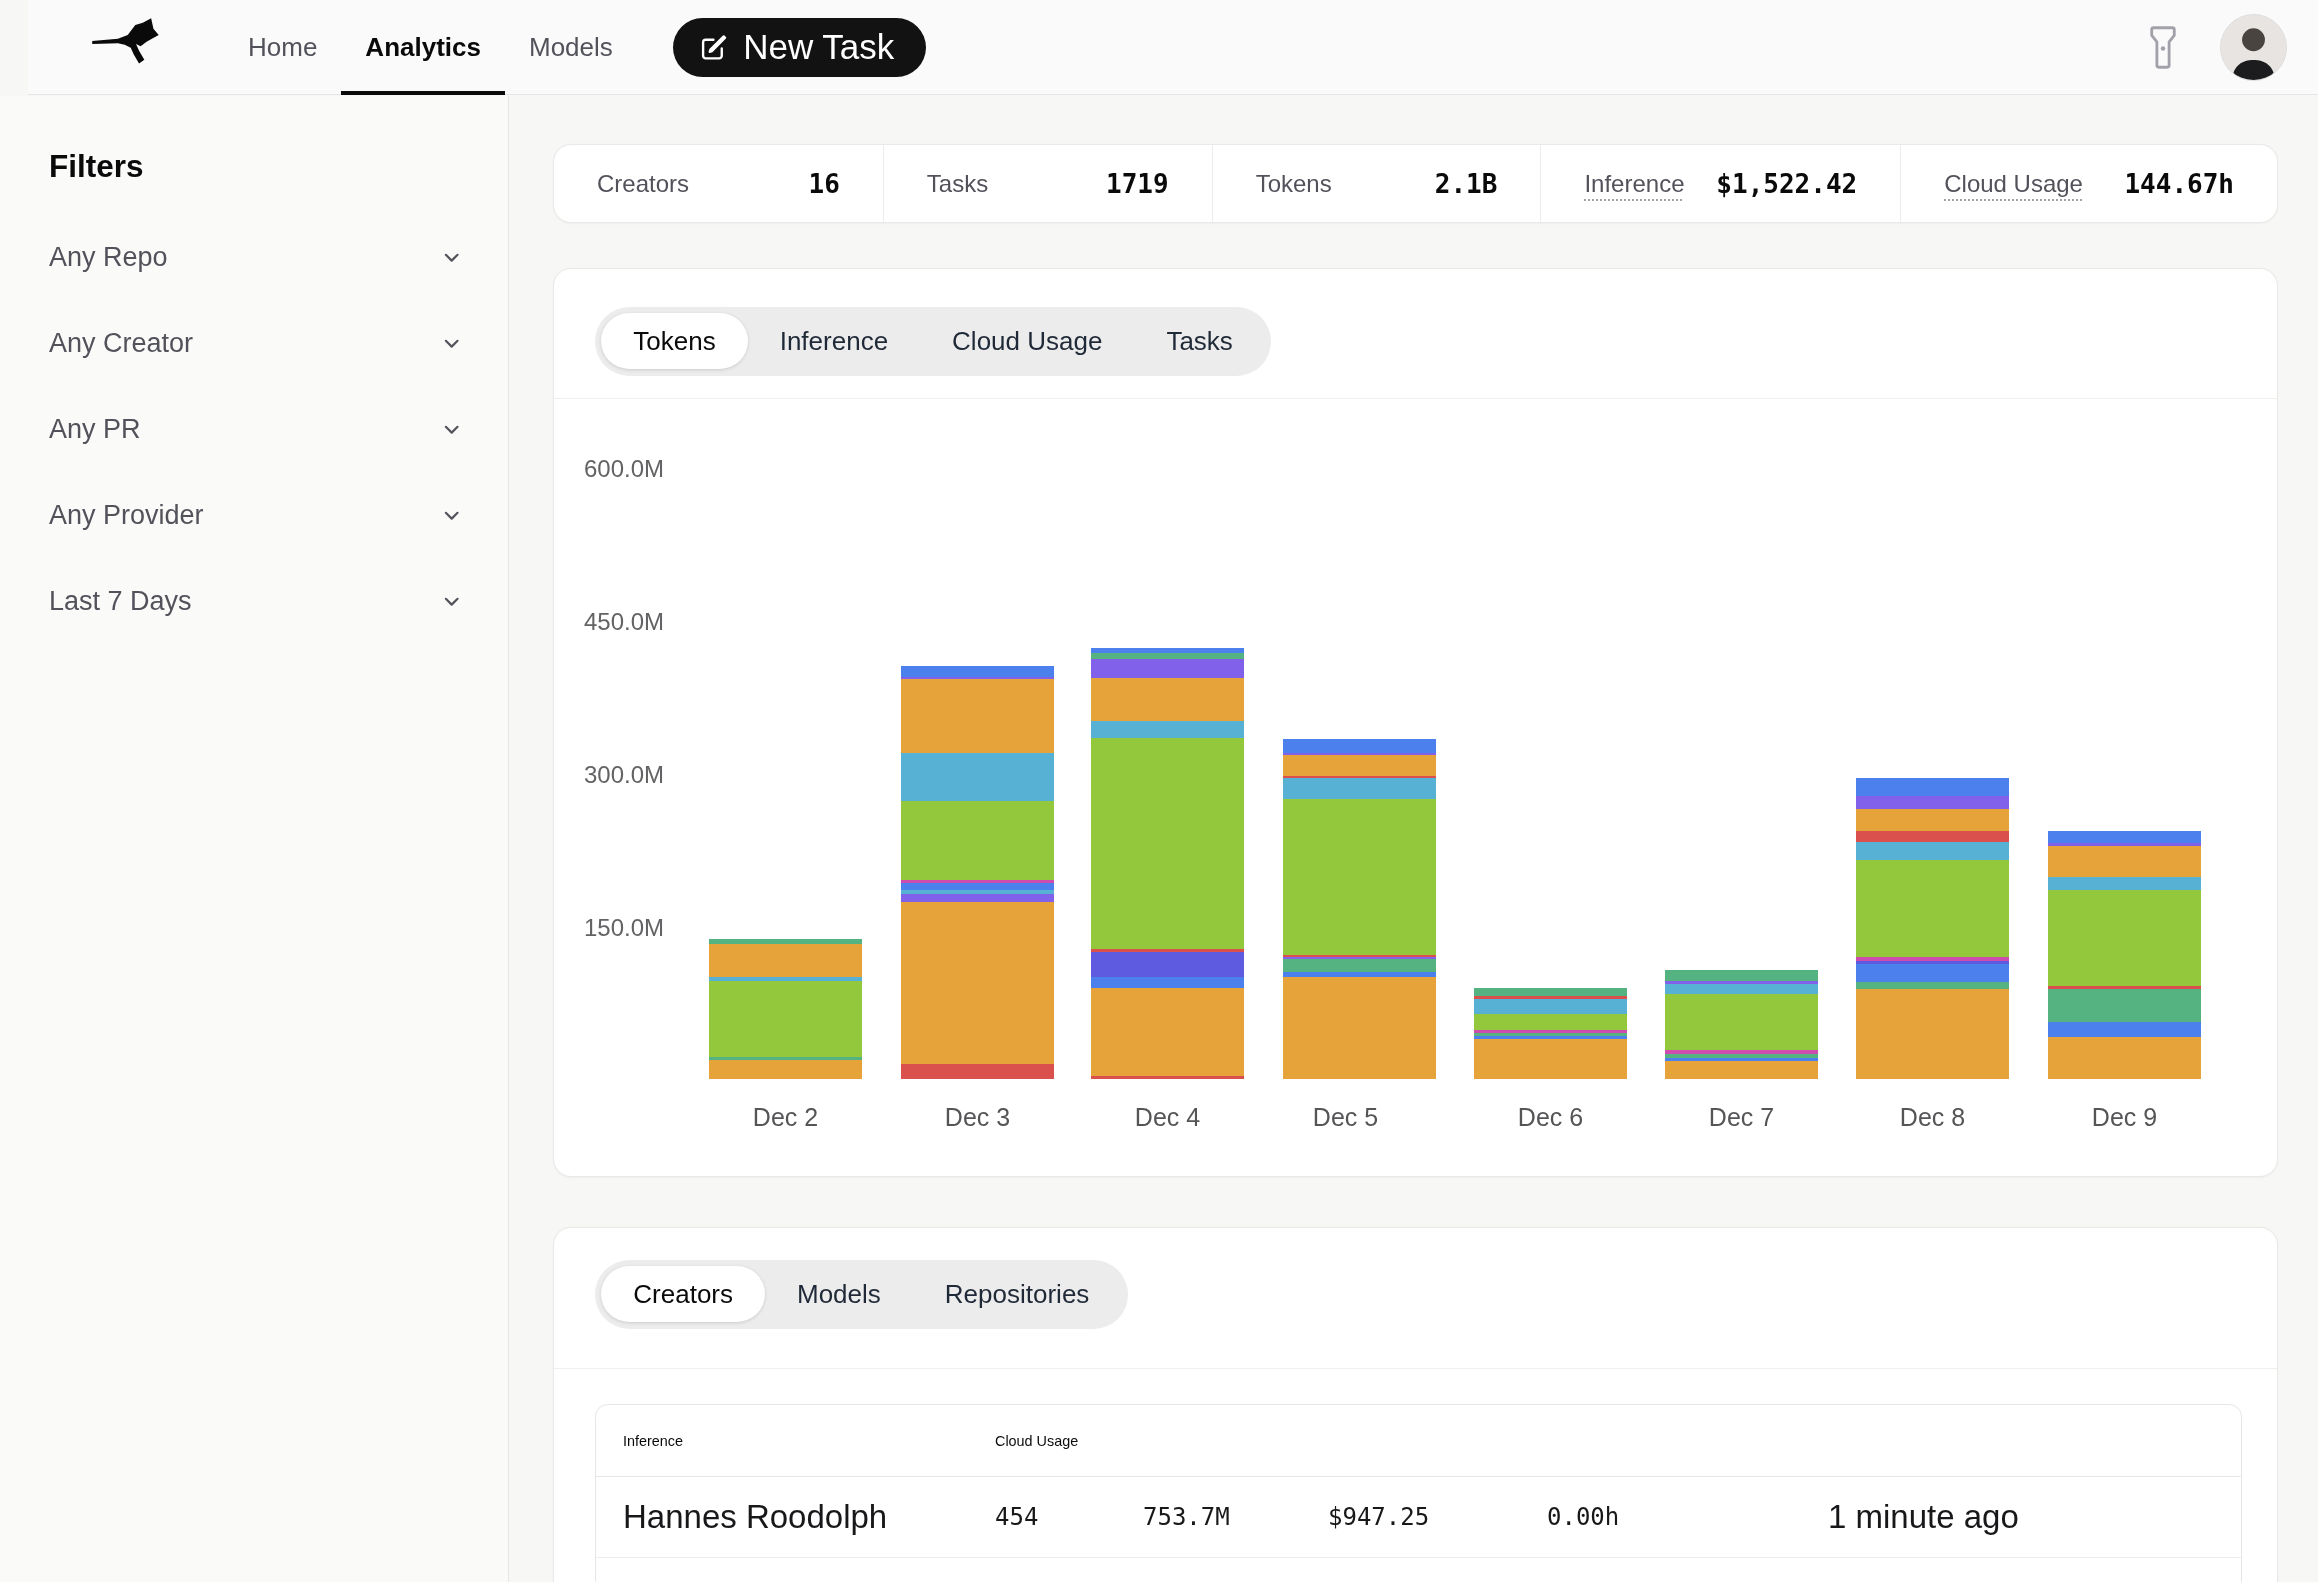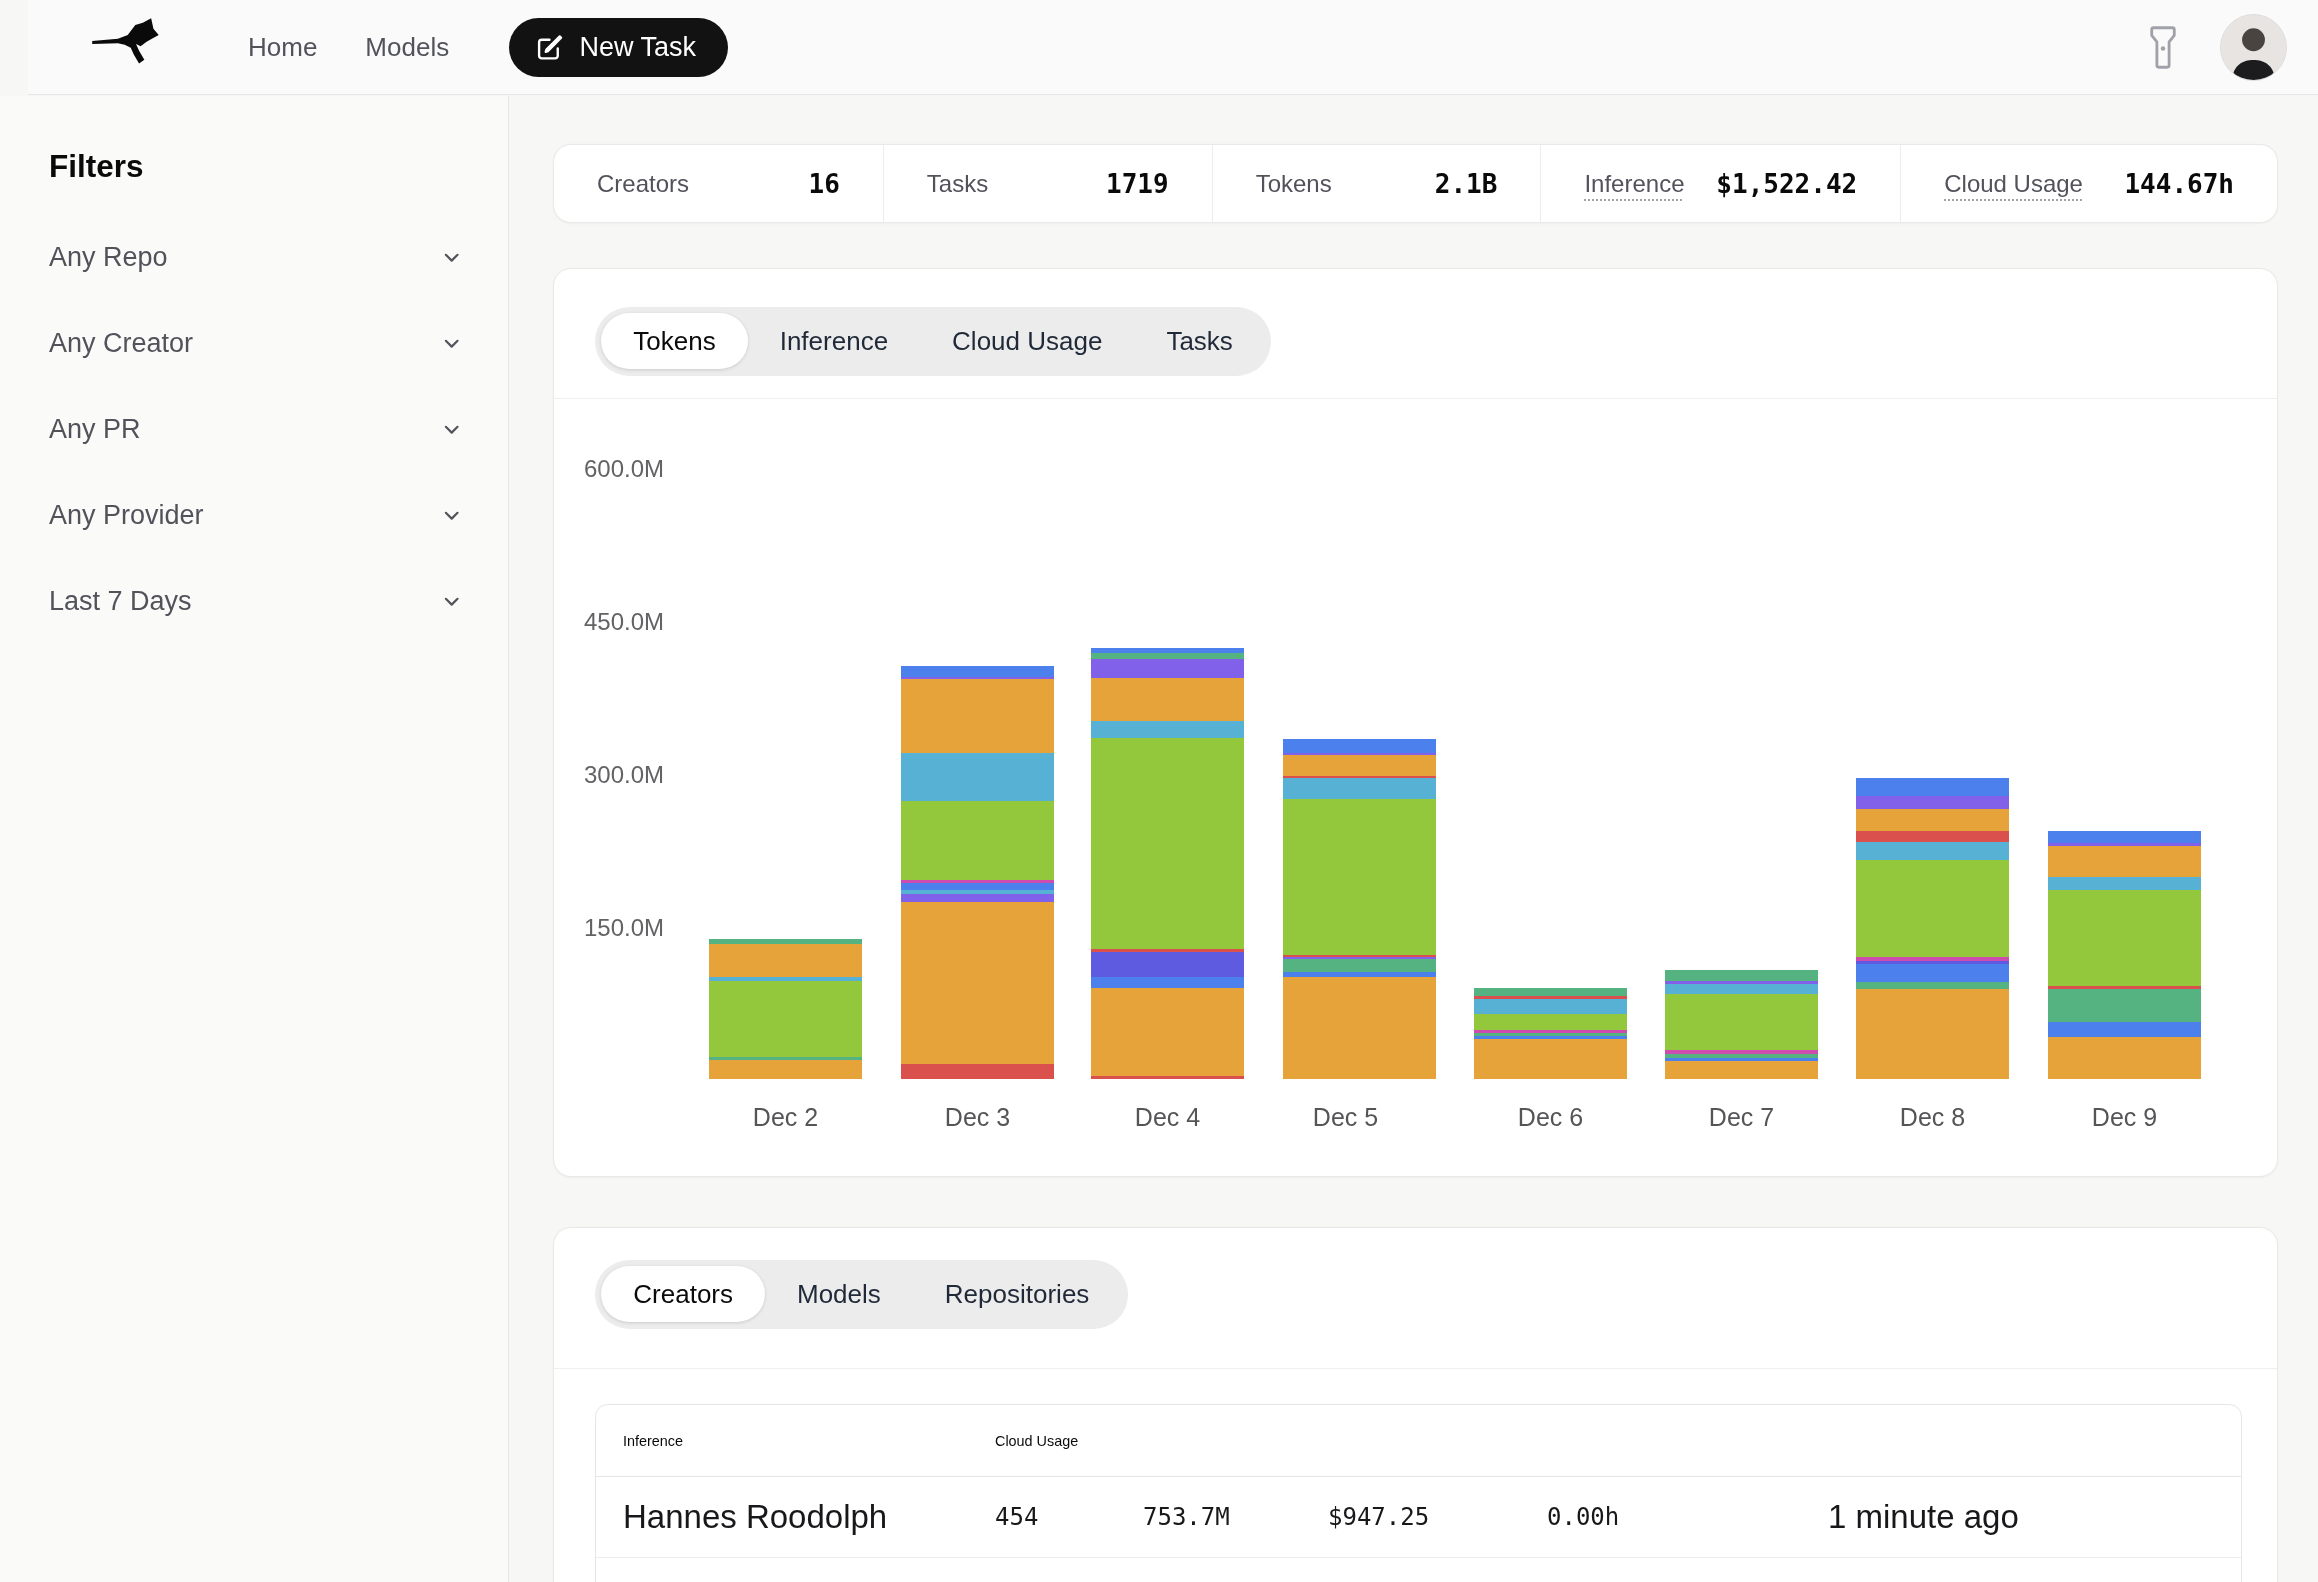--- a/index.html
+++ b/index.html
@@ -23,21 +23,21 @@
     position:relative; display:flex; align-items:center;
     padding:0 24px; font-size:26px; color:#52525b; cursor:pointer;
   }
   .nav-link.active { color:#0a0a0a; font-weight:600; }
   .nav-link.active .nav-underline {
     position:absolute; left:0; right:0; bottom:0; height:3.6px; background:#0a0a0a;
   }
   .new-task-btn {
     margin-left:36px; background:#121212; color:#fff; border:none;
     border-radius:899px; height:59px; padding:0 32px 0 27px;
-    display:flex; align-items:center; gap:14.4px; font-size:27px;
+    display:flex; align-items:center; gap:14.4px; font-size:35px;
     font-family:"Liberation Sans", sans-serif; cursor:pointer;
   }
   .nav-spacer { flex:1; }
   .nav-right { display:flex; align-items:center; gap:40px; }
   .flashlight-btn { background:none; border:none; cursor:pointer; display:flex; }
   .avatar {
     width:67px; height:67px; border-radius:50%; overflow:hidden;
     background:#e7e4e1; border:0.9px solid #ddd; cursor:pointer; display:flex;
   }
 
@@ -122,20 +122,24 @@
 
 <header class="topnav">
   <div class="logo">
     <svg width="99" height="68" viewBox="0 0 130 90">
       <polygon fill="#0a0a0a" points="13,37 47,34 60,29 70,16 80,13 91,7 94,21 101,29 92,34 85,38 77,44 71,41 75,50 82,62 75,67 68,55 64,46 56,42 47,40 13,41"></polygon>
     </svg>
   </div>
   <nav class="nav-links">
     <div class="nav-link">
       <span>Home</span>
+    </div>
+    <div class="nav-link active">
+      <span>Analytics</span>
+      <span class="nav-underline"></span>
     </div>
     <div class="nav-link">
       <span>Models</span>
     </div>
   </nav>
   <button class="new-task-btn">
     <svg width="29" height="29" viewBox="0 0 28 28" fill="none">
       <path d="M21 15v7a2.5 2.5 0 0 1-2.5 2.5h-13A2.5 2.5 0 0 1 3 22V9a2.5 2.5 0 0 1 2.5-2.5H13" stroke="#fff" stroke-width="2.3" stroke-linecap="round"></path>
       <path d="M11.5 17.5 24.3 4.6l-1.4-1.4L10 16l-.7 2.2z" stroke="#fff" stroke-width="2.1" stroke-linejoin="round"></path>
     </svg>

